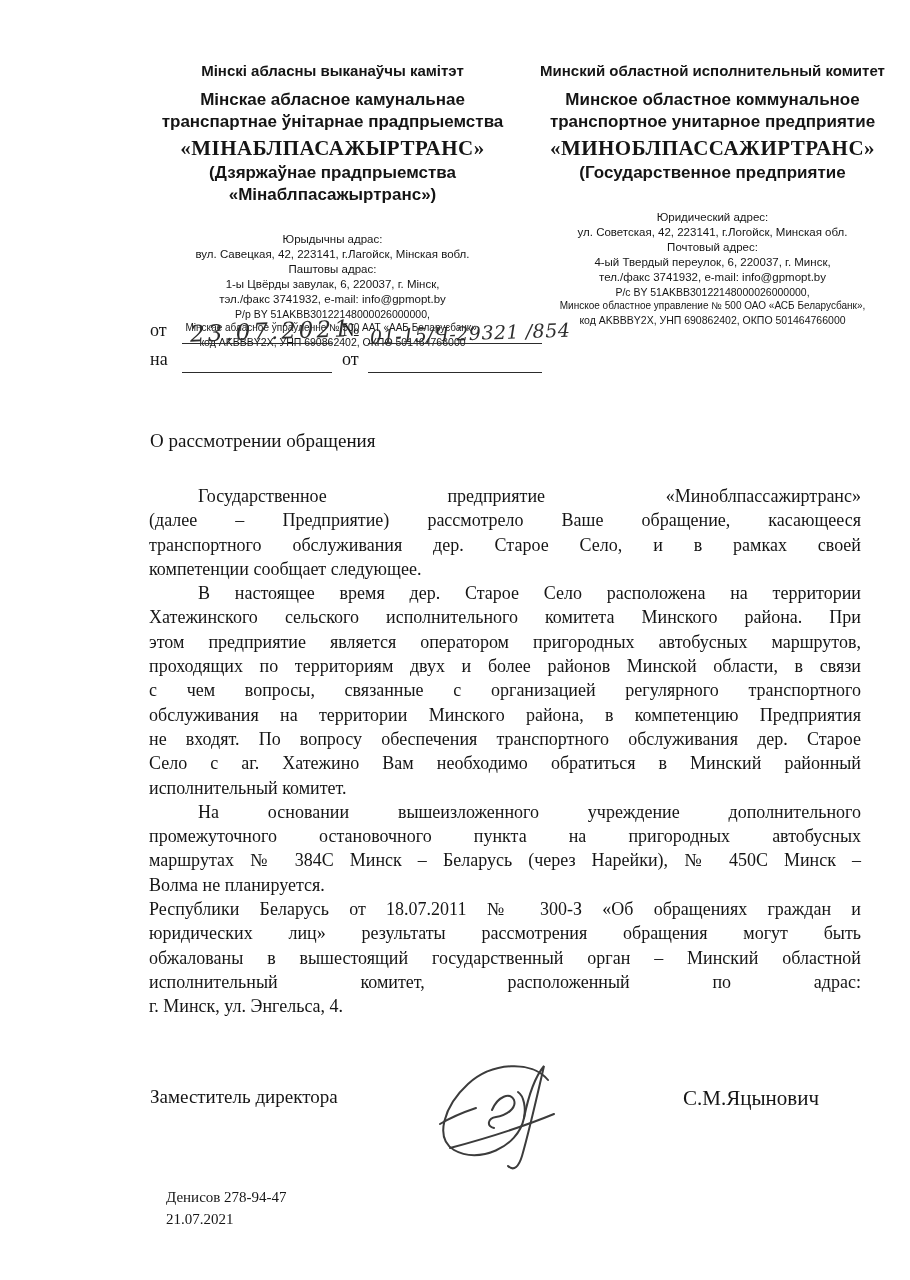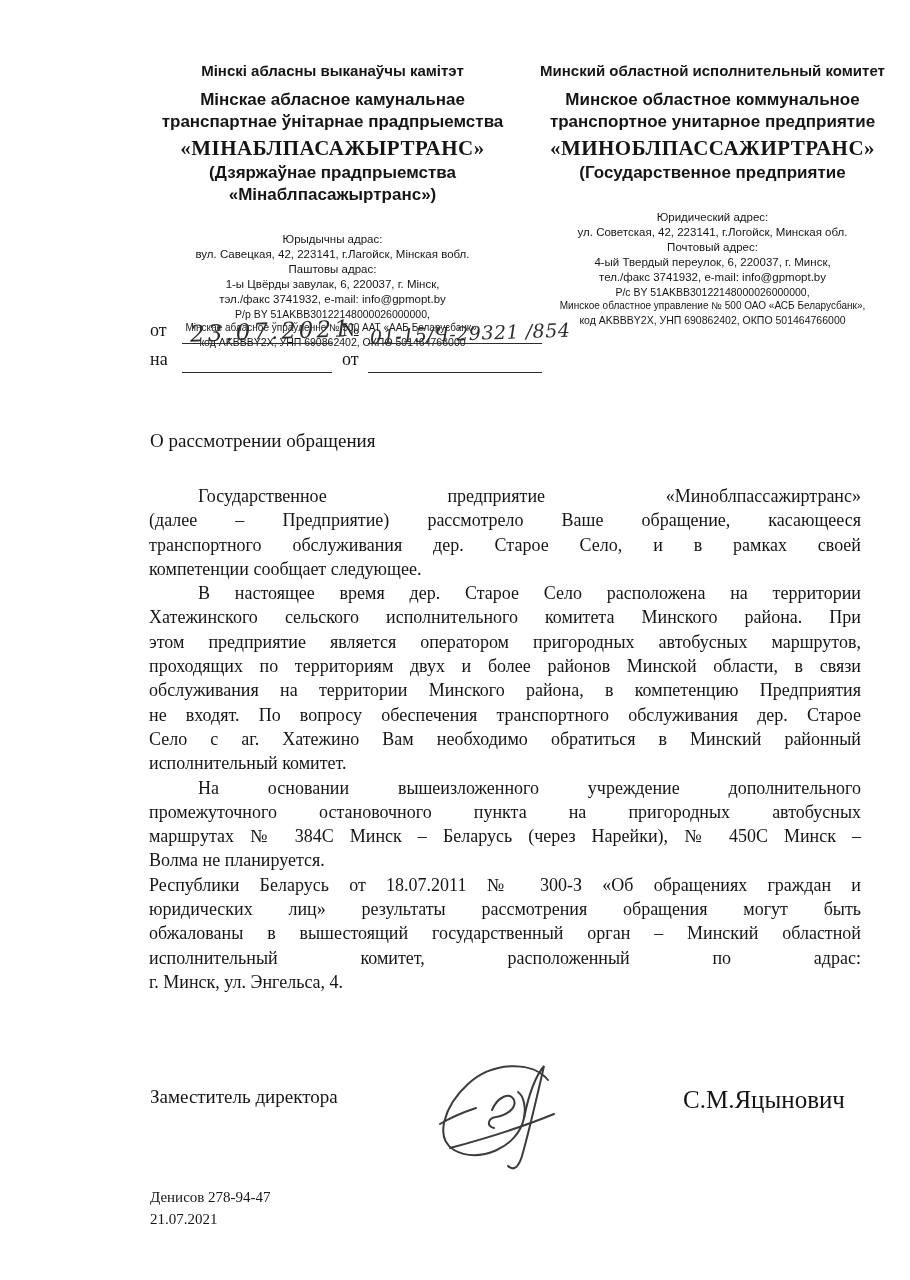--- a/index.html
+++ b/index.html
@@ -66,25 +66,25 @@
     position: absolute; top: 484px; left: 149px; width: 712px;
     font-family: "Liberation Serif", serif; font-size: 18px; line-height: 24.3px;
   }
   .bline { text-align: justify; text-align-last: justify; white-space: nowrap; }
   .bline.last { text-align-last: left; white-space: normal; }
   .bline.first { text-indent: 49px; }
   
   .sig-position { position: absolute; top: 1086px; left: 150px;
     font-family: "Liberation Serif", serif; font-size: 19px; }
   .sig-name { position: absolute; top: 1086px; left: 683px;
-    font-family: "Liberation Serif", serif; font-size: 25px; }
+    font-family: "Liberation Serif", serif; font-size: 21px; }
   .sig-mark { position: absolute; top: 1052px; left: 420px; width: 172px; height: 130px; }
   .sig-mark svg { width: 100%; height: 100%; }
   
-  .footer { position: absolute; top: 1186px; left: 150px;
+  .footer { position: absolute; top: 1186px; left: 166px;
     font-family: "Liberation Serif", serif; font-size: 15px; line-height: 22px; }
 </style>
 </head>
 <body>
 
 <div class="page">
 
   <div class="letterhead">
     <div class="lh-col">
       <div class="lh-committee">Мінскі абласны выканаўчы камітэт</div>
@@ -157,20 +157,21 @@
         <div class="bline first">Государственное предприятие «Миноблпассажиртранс»</div>
         <div class="bline">(далее – Предприятие) рассмотрело Ваше обращение, касающееся</div>
         <div class="bline">транспортного обслуживания дер. Старое Село, и в рамках своей</div>
         <div class="bline last">компетенции сообщает следующее.</div>
       </div>
       <div class="para">
         <div class="bline first">В настоящее время дер. Старое Село расположена на территории</div>
         <div class="bline">Хатежинского сельского исполнительного комитета Минского района. При</div>
         <div class="bline">этом предприятие является оператором пригородных автобусных маршрутов,</div>
         <div class="bline">проходящих по территориям двух и более районов Минской области, в связи</div>
+        <div class="bline">с чем вопросы, связанные с организацией регулярного транспортного</div>
         <div class="bline">обслуживания на территории Минского района, в компетенцию Предприятия</div>
         <div class="bline">не входят. По вопросу обеспечения транспортного обслуживания дер. Старое</div>
         <div class="bline">Село с аг. Хатежино Вам необходимо обратиться в Минский районный</div>
         <div class="bline last">исполнительный комитет.</div>
       </div>
       <div class="para">
         <div class="bline first">На основании вышеизложенного учреждение дополнительного</div>
         <div class="bline">промежуточного остановочного пункта на пригородных автобусных</div>
         <div class="bline">маршрутах № 384С Минск – Беларусь (через Нарейки), № 450С Минск –</div>
         <div class="bline last">Волма не планируется.</div>

